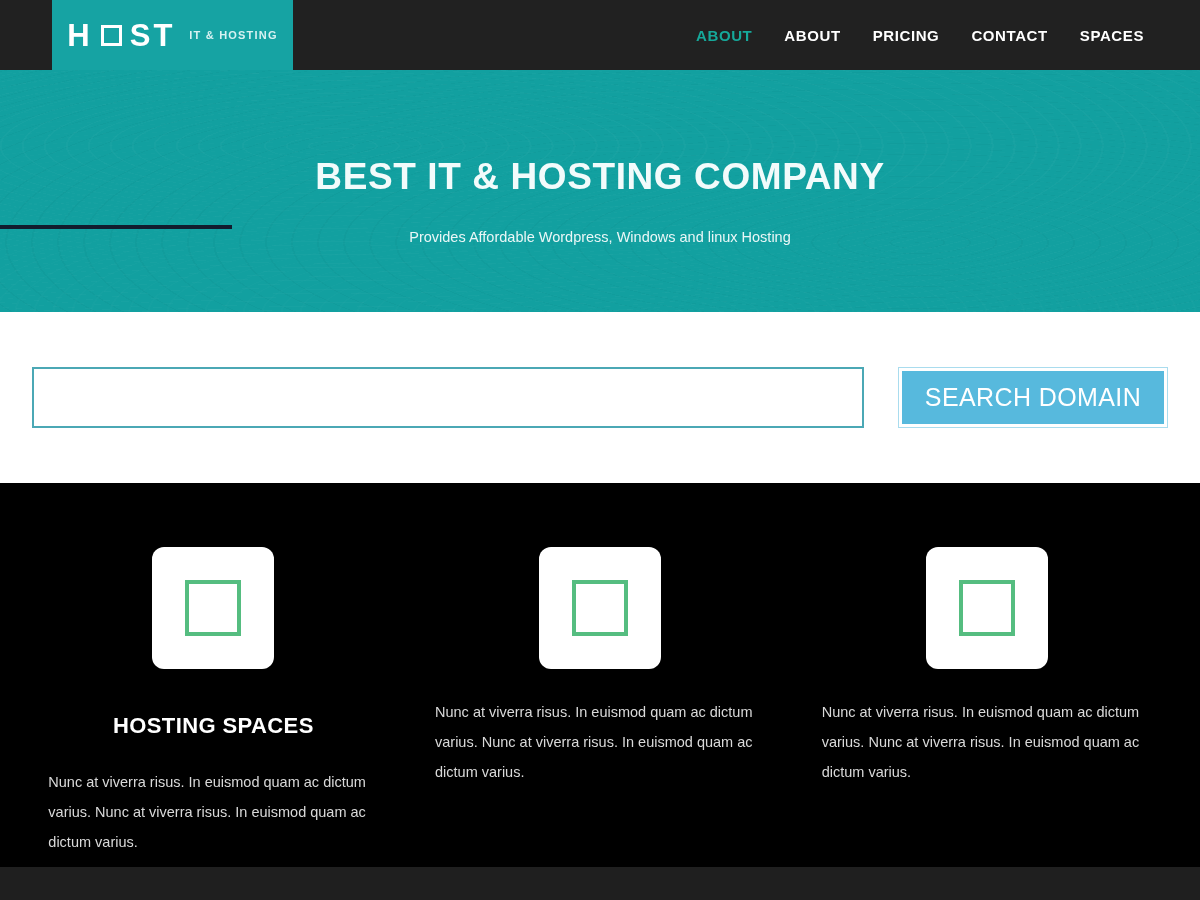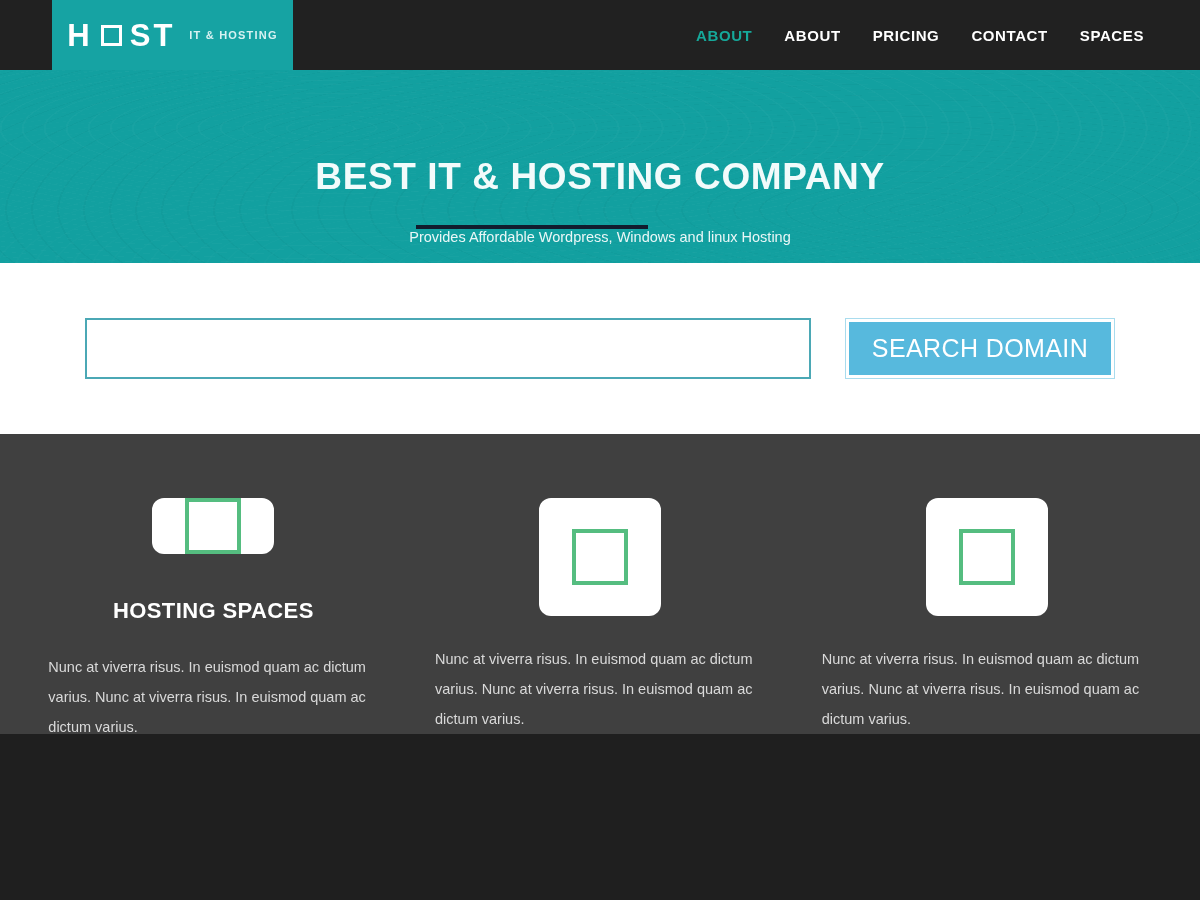--- a/index.html
+++ b/index.html
@@ -70,26 +70,25 @@
     letter-spacing: 0.6px;
     color: #ffffff;
     cursor: pointer;
     white-space: nowrap;
   }
   .nav-item.active { color: #16a89a; }
 
   
   .hero {
     position: relative;
-    height: 193px;
+    height: 242px;
     background: #12a0a0;
     overflow: hidden;
     display: flex;
     flex-direction: column;
-    align-items: center;
   }
   .hero-texture {
     position: absolute;
     inset: -40px -10px;
     opacity: 0.22;
     background:
       repeating-radial-gradient(ellipse 760px 150px at 28% 36%,
         rgba(255,255,255,0.10) 0px, rgba(255,255,255,0.10) 2px,
         rgba(0,0,0,0) 2px, rgba(0,0,0,0) 22px),
       repeating-radial-gradient(ellipse 900px 190px at 76% 66%,
@@ -123,21 +122,21 @@
     color: #eaf7f7;
     text-align: center;
   }
 
   
   .search-band {
     height: 171px;
     background: #ffffff;
     display: flex;
     align-items: center;
-    padding: 0 85px;
+    padding: 0 32px;
     gap: 34px;
   }
   .search-input {
     flex: 1;
     height: 61px;
     border: 2px solid #4ba8b5;
     background: #ffffff;
     font-family: "Liberation Sans", sans-serif;
     font-size: 16px;
     color: #333;
@@ -153,22 +152,22 @@
     outline-offset: -4px;
     color: #ffffff;
     font-family: "Liberation Sans", sans-serif;
     font-size: 25px;
     letter-spacing: 0.4px;
     cursor: pointer;
   }
 
   
   .features {
-    background: #404040;
-    height: 300px;
+    background: #000000;
+    height: 384px;
     display: flex;
     padding: 64px 40px 0;
     gap: 40px;
   }
   .feature {
     flex: 1;
     display: flex;
     flex-direction: column;
     align-items: center;
   }

